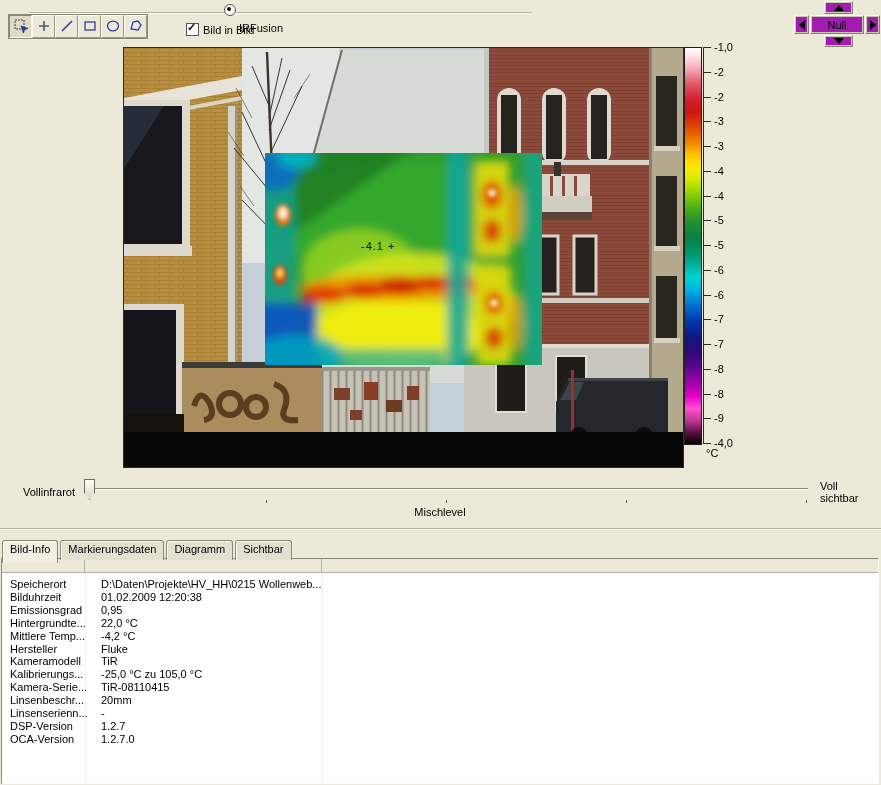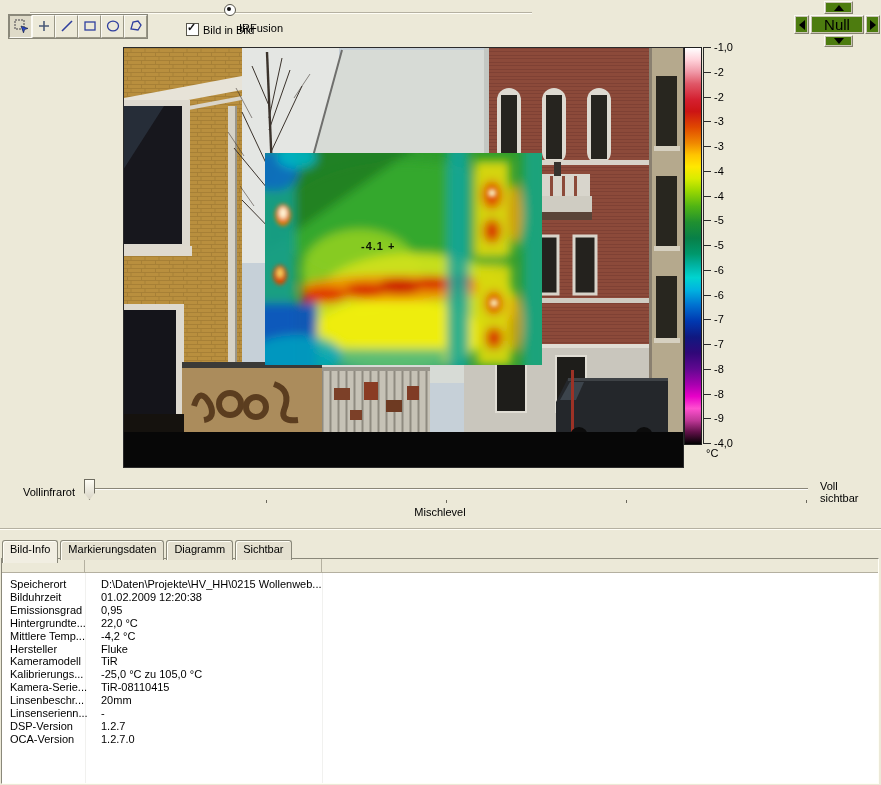--- a/index.html
+++ b/index.html
@@ -22,34 +22,34 @@
   .toolbtn.pressed { background:#dedac8; border-color:#8a887a #fbfaf4 #fbfaf4 #8a887a; }
 
   
   .radio-dot { position:absolute; width:10px; height:10px; border:1px solid #58564c; border-radius:50%; background:#fff; }
   .radio-dot::after { content:""; position:absolute; left:2px; top:2px; width:4px; height:4px; border-radius:50%; background:#111; }
   .checkbox { position:absolute; width:11px; height:11px; border:1px solid #58564c; background:#fff; }
   .checkbox .mark { position:absolute; left:0px; top:-3px; font-size:11px; font-weight:bold; color:#111; }
 
   
   .xpbtn {
-    position:absolute; background:#4d7c0f; box-sizing:border-box;
+    position:absolute; background:#a21caf; box-sizing:border-box;
     border:1px solid; border-color:#fbfaf4 #84816f #84816f #fbfaf4;
     box-shadow:0 0 0 1px #c9c5b4 inset;
-    display:flex; align-items:center; justify-content:center; font-size:15px;
+    display:flex; align-items:center; justify-content:center; font-size:11px;
   }
   .tri-up   { width:0; height:0; border-left:5px solid transparent; border-right:5px solid transparent; border-bottom:6px solid #000; }
   .tri-down { width:0; height:0; border-left:5px solid transparent; border-right:5px solid transparent; border-top:6px solid #000; }
   .tri-left { width:0; height:0; border-top:5px solid transparent; border-bottom:5px solid transparent; border-right:6px solid #000; }
   .tri-right{ width:0; height:0; border-top:5px solid transparent; border-bottom:5px solid transparent; border-left:6px solid #000; }
 
   
   .viewport { position:absolute; left:123px; top:47px; width:559px; height:419px; border:1px solid #2b2b2b; overflow:hidden; background:#0a0a0a; }
   .marker {
-    position:absolute; left:237px; top:192px; font-size:11px; font-weight:bold;
+    position:absolute; left:237px; top:192px; font-size:11px; font-weight:normal;
     color:#0d1500; letter-spacing:1px; text-shadow:0 0 2px #86c23c;
   }
 
   
   .colorbar {
     position:absolute; left:684px; top:47px; width:16px; height:396px; border:1px solid #1f1f1f;
     background:linear-gradient(to bottom,
       #ffffff 0%, #ffd2da 3%, #f09aa8 6%, #e05868 9%, #d42030 13%, #cc1414 16%,
       #e04800 20%, #f08800 24%, #ffc400 27%, #ffe800 30%, #d8ec00 33%, #9cd800 36%,
       #50b414 40%, #209030 44%, #088048 48%, #00986c 52%, #00b4a4 55%, #00d4d0 58%,

